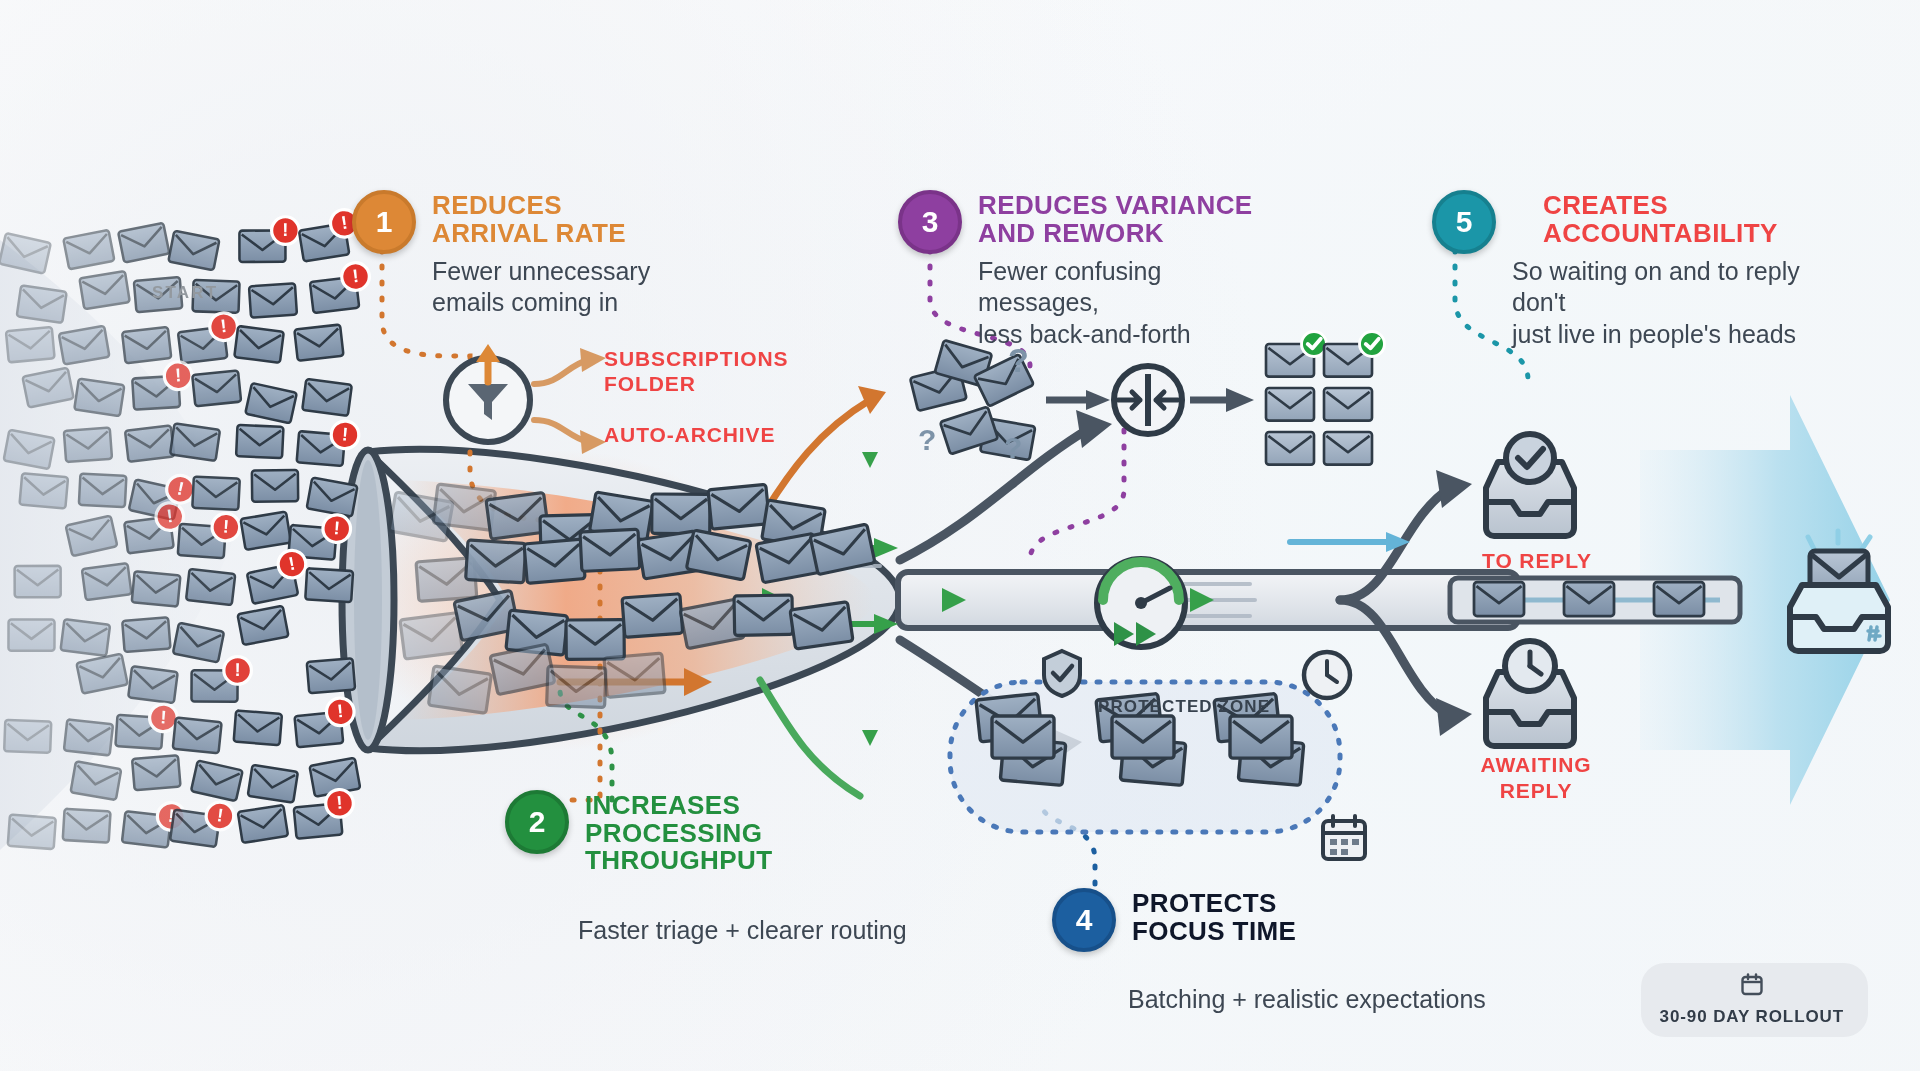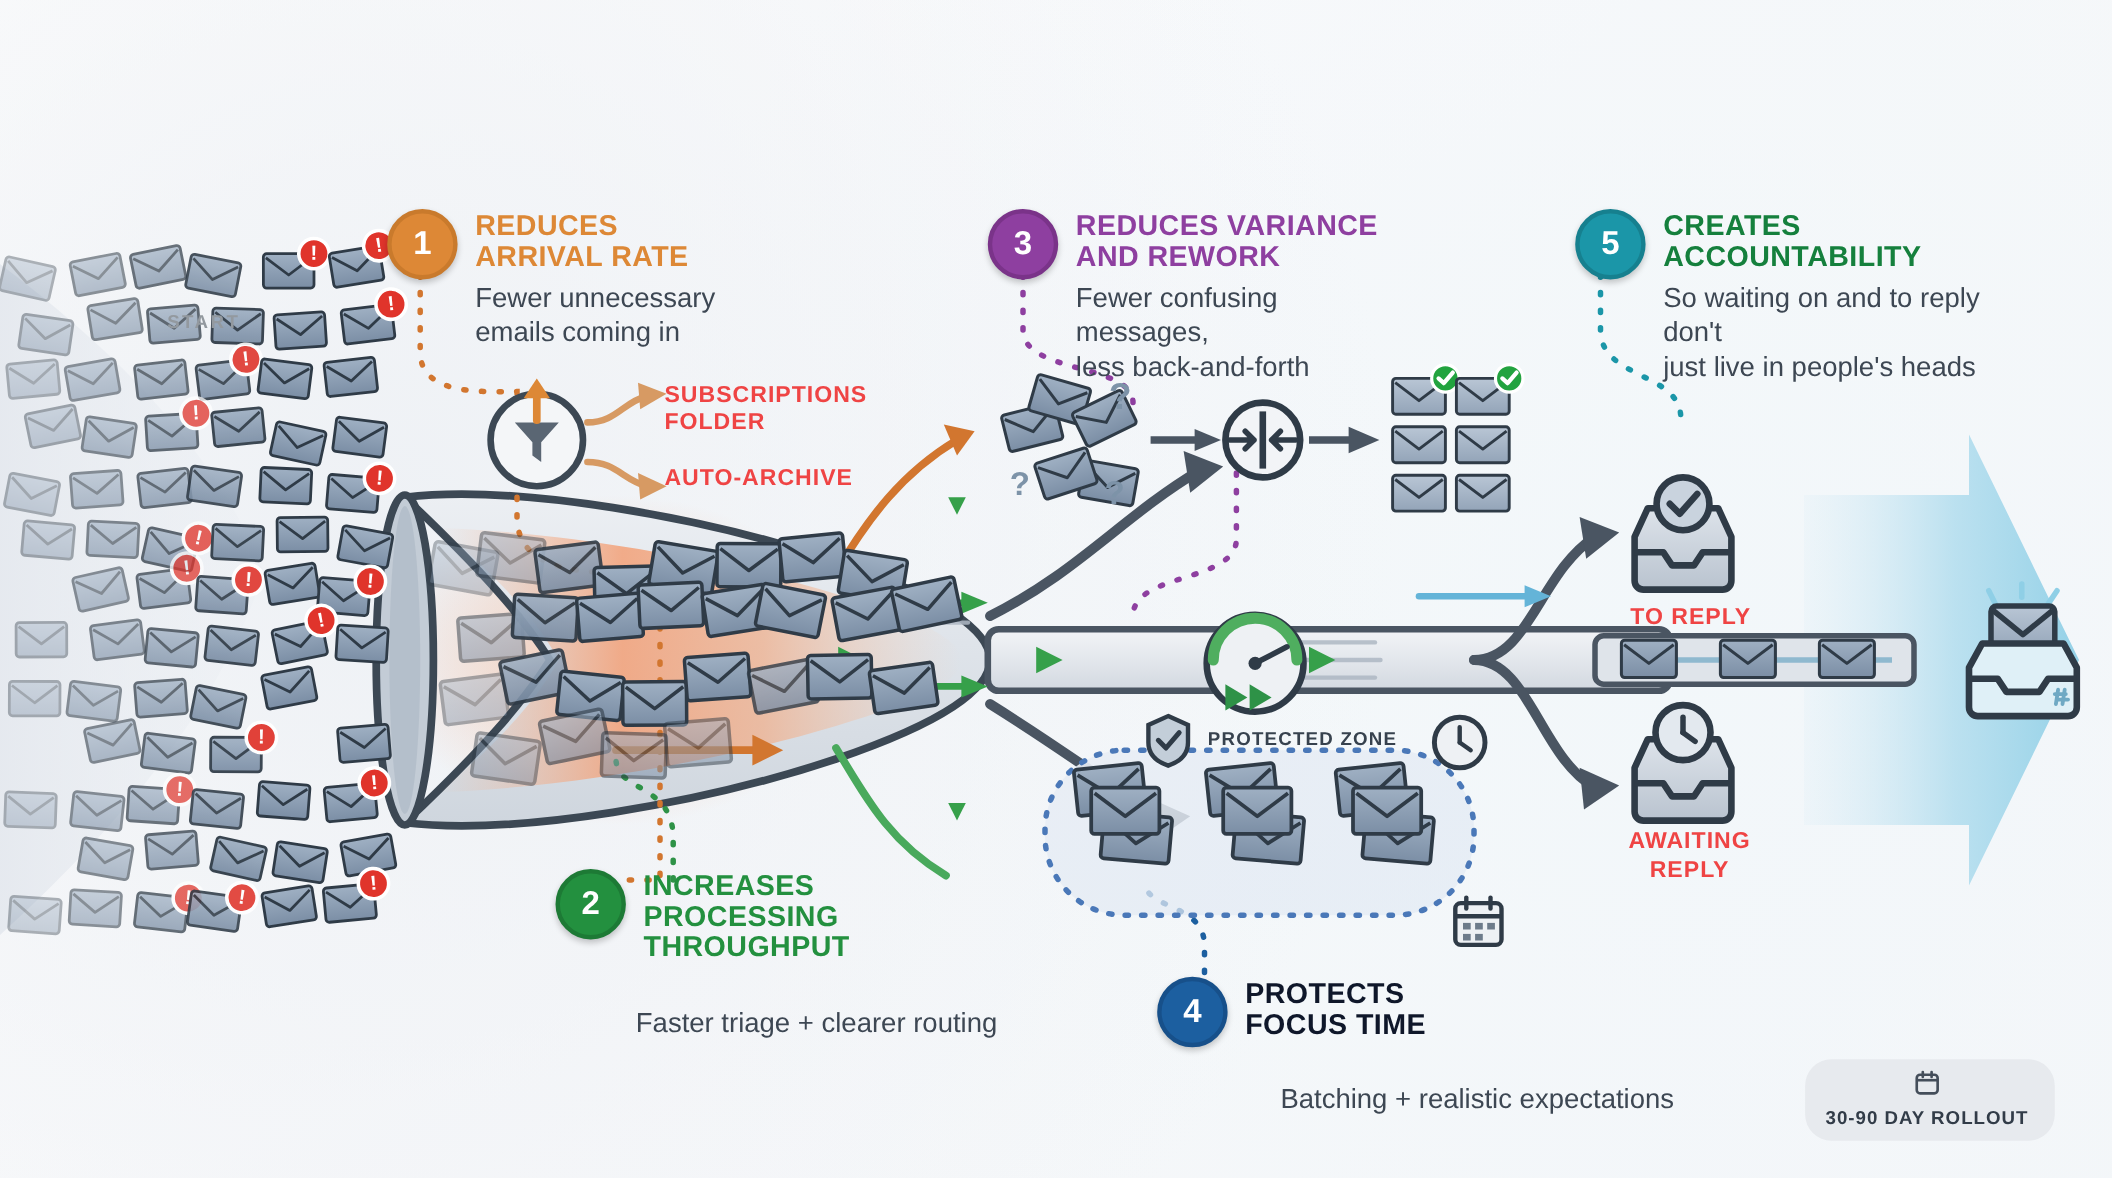--- a/index.html
+++ b/index.html
@@ -49,20 +49,21 @@
     position:absolute;font-size:21px;font-weight:bold;letter-spacing:.9px;
     color:#ef4444;text-transform:uppercase;white-space:pre-line;line-height:1.2;
   }
   .startlabel{
     position:absolute;font-size:17px;font-weight:bold;letter-spacing:2.2px;
     color:#93999f;
   }
   .zonelabel{
     position:absolute;font-size:17px;font-weight:bold;letter-spacing:1.1px;
     color:#37424e;
+    margin-top:35px;
   }
 
   
   .badge{
     position:absolute;right:52px;bottom:34px;
     display:flex;align-items:center;gap:11px;
     background:#e7eaee;border-radius:24px;padding:10px 24px 10px 19px;
     font-size:17px;font-weight:bold;letter-spacing:.9px;color:#323c48;flex-direction:column;
   }
 </style>
@@ -773,21 +774,21 @@
         <g transform="translate(424,102) rotate(0)" opacity="1">
           <rect x="0" y="0" width="48" height="32.64" rx="3" fill="url(#gEnvLight)" stroke="#2f3b47" stroke-width="2.64"></rect>
           <path d="M2.4000000000000004,3.9168 L24,20.2368 L45.599999999999994,3.9168" fill="none" stroke="#2f3b47" stroke-width="2.64" stroke-linejoin="round"></path>
         </g>
       </g>
   </svg>
 
   <div class="callout" style="left:1432px;top:190px;width:420px;">
     <div class="numcircle" style="background:#1b96a8;border:4px solid #16808f;">5</div>
     <div class="ctext">
-      <div class="chead" style="color:#15803d;">CREATES
+      <div class="chead" style="color:#ef4444;margin-left:31px;">CREATES
 ACCOUNTABILITY</div>
       <div class="csub">So waiting on and to reply don't
 just live in people's heads</div>
     </div>
   </div>
 
   <svg class="abs" style="left:1086px;top:548px;" width="110" height="110">
     <circle cx="55" cy="55" r="44" fill="#eef1f4" stroke="#2f3b47" stroke-width="6"></circle>
     <path d="M17,52 A38,38 0 0 1 93,52" fill="none" stroke="#4fae5f" stroke-width="10" stroke-linecap="round"></path>
     <line x1="55" y1="55" x2="84" y2="40" stroke="#2f3b47" stroke-width="5" stroke-linecap="round"></line>
@@ -864,21 +865,21 @@
     </g>
   </svg>
 
   <div class="callout" style="left:1052px;top:888px;width:400px;">
     <div class="numcircle" style="background:#1c5fa0;border:4px solid #17508a;">4</div>
     <div class="ctext">
       <div class="chead" style="color:#0f172a;">PROTECTS
 FOCUS TIME</div>
     </div>
   </div>
-  <div class="csub" style="position:absolute;left:1164px;top:975px;width:420px;">Batching + realistic expectations</div>
+  <div class="csub" style="position:absolute;left:1128px;top:975px;width:420px;">Batching + realistic expectations</div>
 
   <svg class="abs" style="left:1470px;top:440px;" width="120" height="110">
     <path d="M16,48 L28,22 L92,22 L104,48 L104,88 C104,93 100,96 96,96
              L24,96 C20,96 16,93 16,88 Z" fill="url(#gTray)" stroke="#2f3b47" stroke-width="6" stroke-linejoin="round"></path>
     <path d="M16,62 L42,62 L50,74 L70,74 L78,62 L104,62" fill="none" stroke="#2f3b47" stroke-width="6" stroke-linejoin="round"></path>
     <circle cx="60" cy="18" r="24" fill="#c9d3de" stroke="#2f3b47" stroke-width="6"></circle>
     <path d="M48,18 L57,27 L73,9" fill="none" stroke="#2f3b47" stroke-width="6" stroke-linecap="round" stroke-linejoin="round"></path>
   </svg>
   <div class="minilabel" style="left:1472px;top:548px;width:130px;text-align:center;">TO REPLY</div>
 

